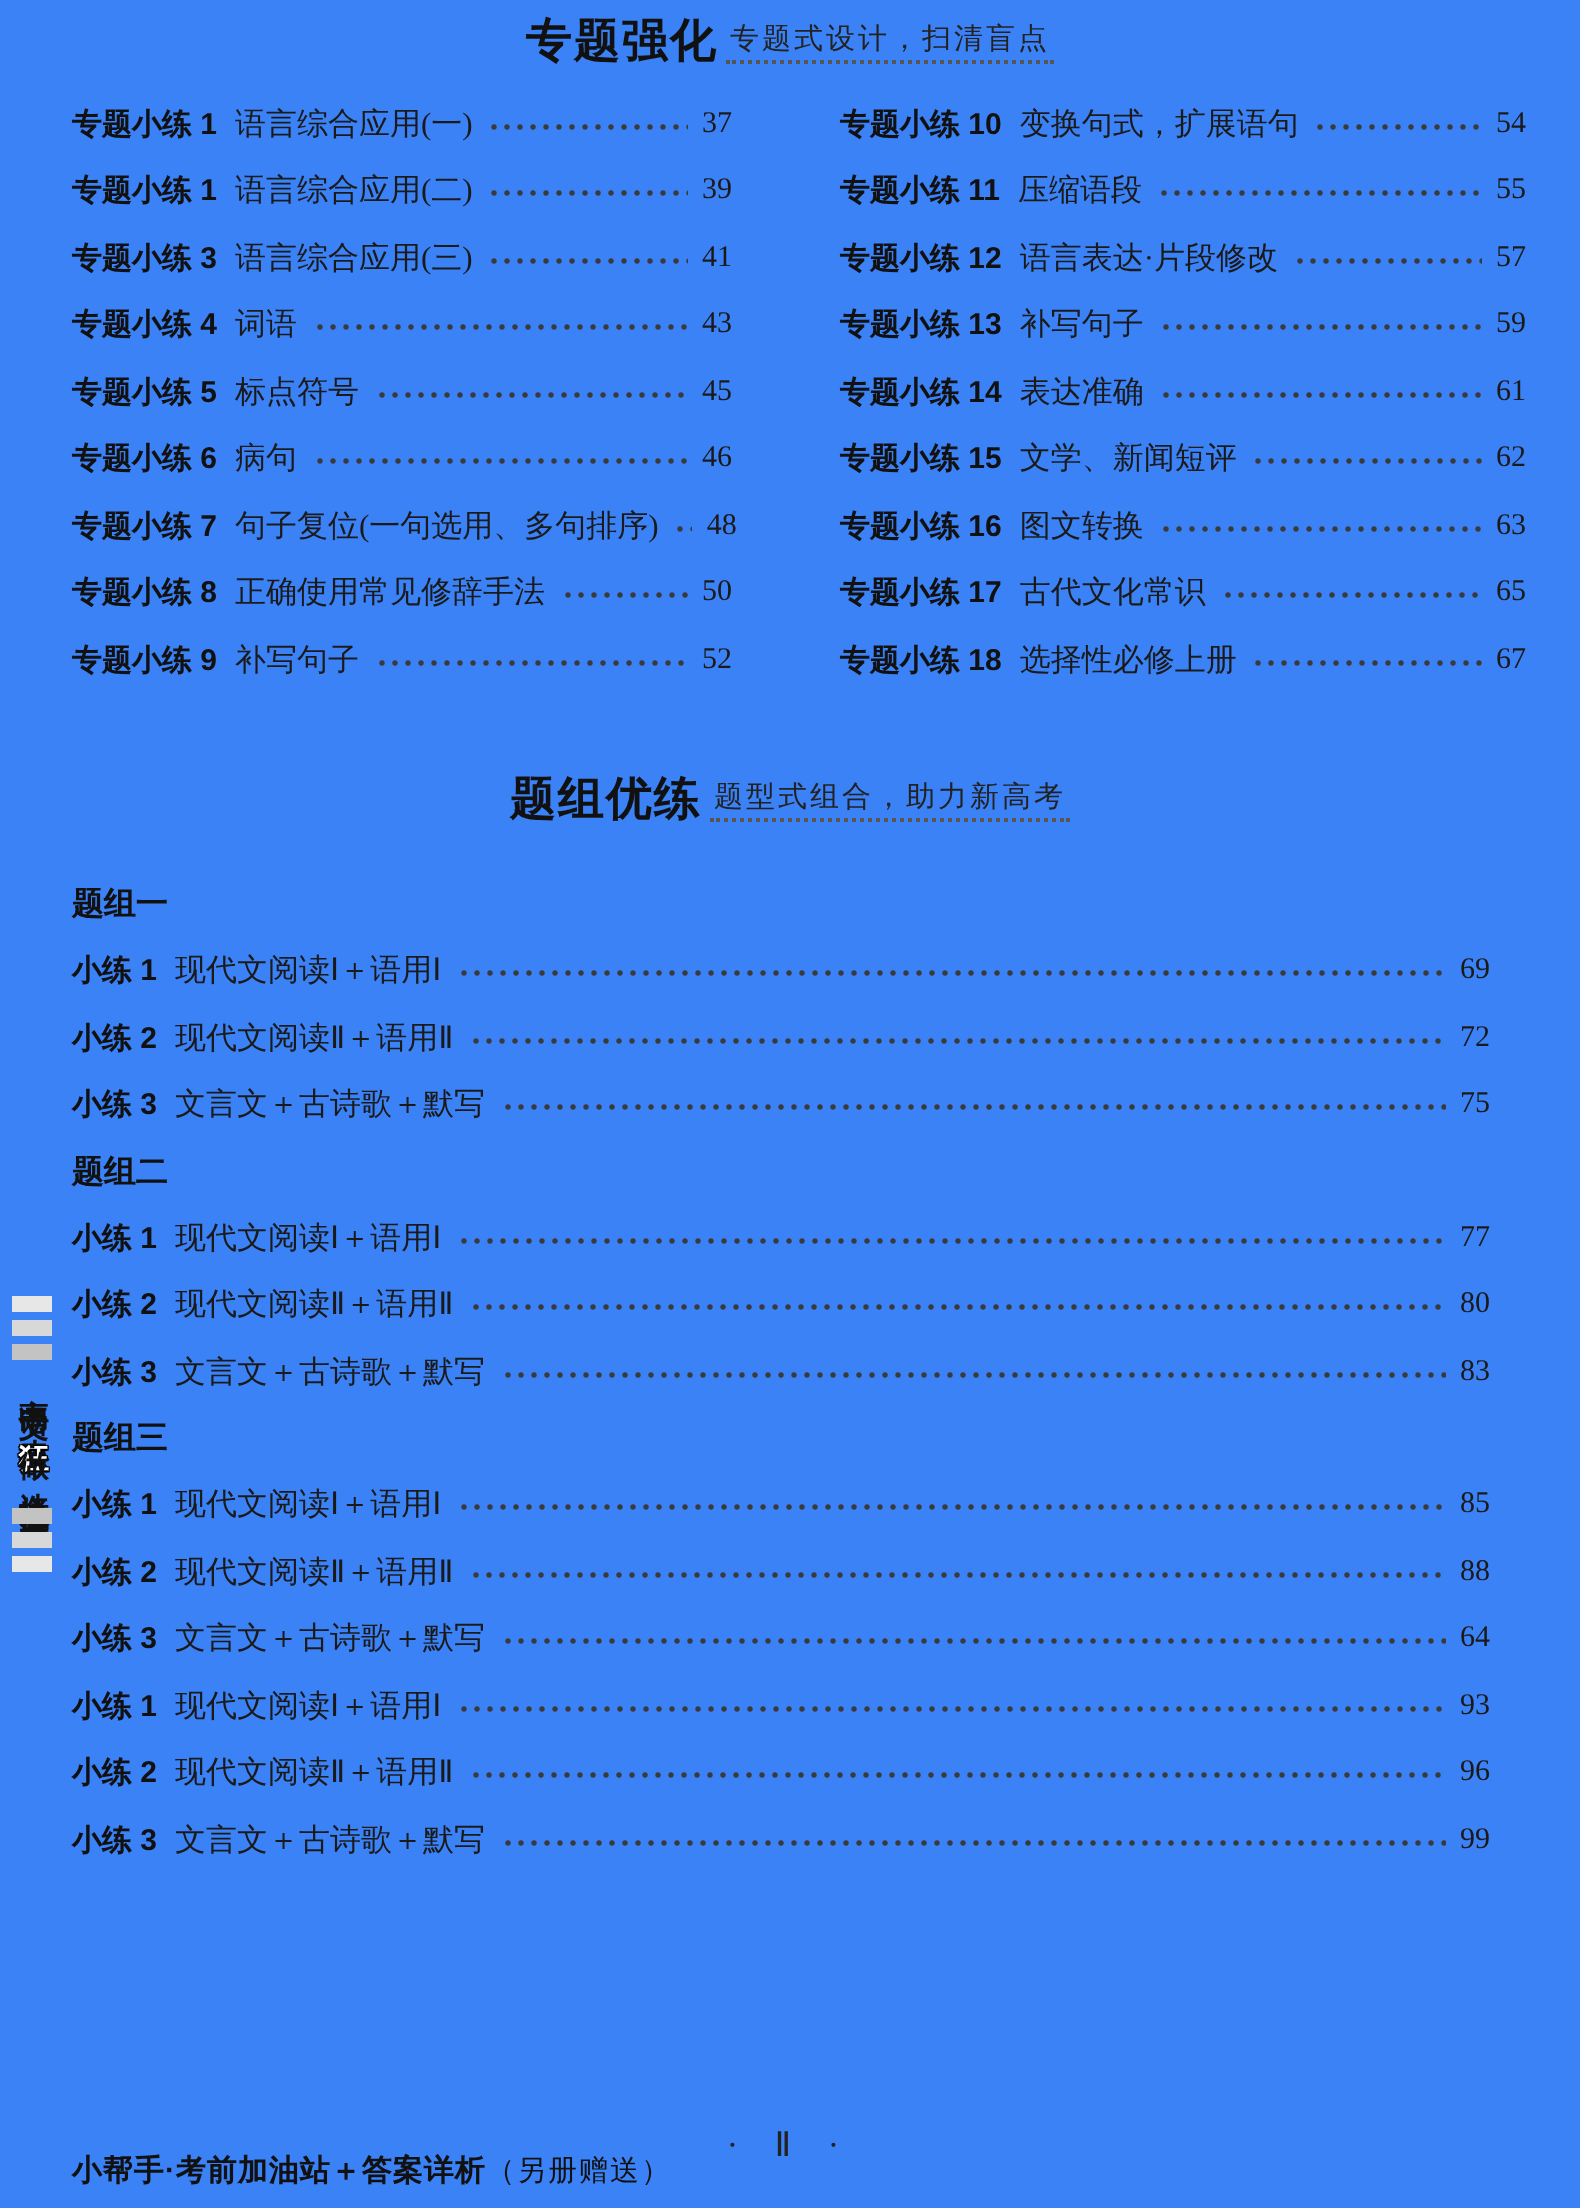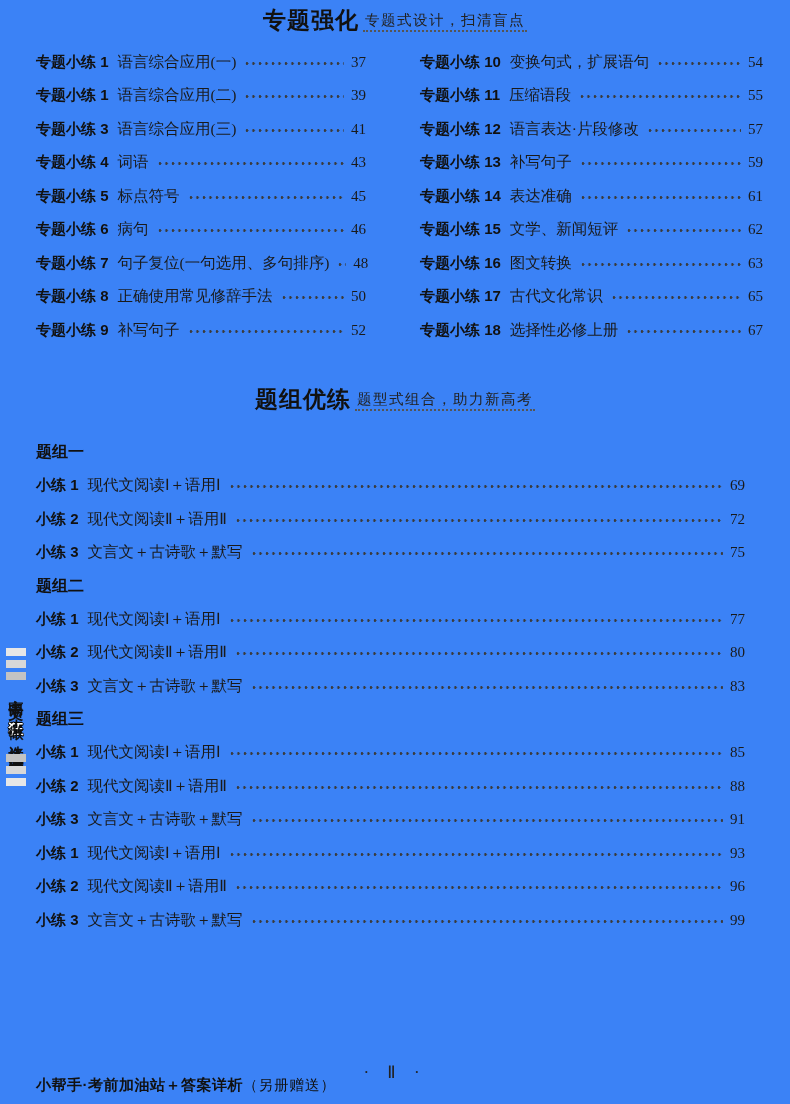--- a/index.html
+++ b/index.html
@@ -321,21 +321,21 @@
             <span class="lbl">小练 2</span>
             <span class="ttl">现代文阅读Ⅱ＋语用Ⅱ</span>
             <span class="leader"></span>
             <span class="pg">88</span>
           </div>
 
           <div class="toc-row">
             <span class="lbl">小练 3</span>
             <span class="ttl">文言文＋古诗歌＋默写</span>
             <span class="leader"></span>
-            <span class="pg">91</span>
+            <span class="pg">64</span>
           </div>
         </div>
     </div>
 
     <div class="group">
       <div class="toc-list">
 
           <div class="toc-row">
             <span class="lbl">小练 1</span>
             <span class="ttl">现代文阅读Ⅰ＋语用Ⅰ</span>

